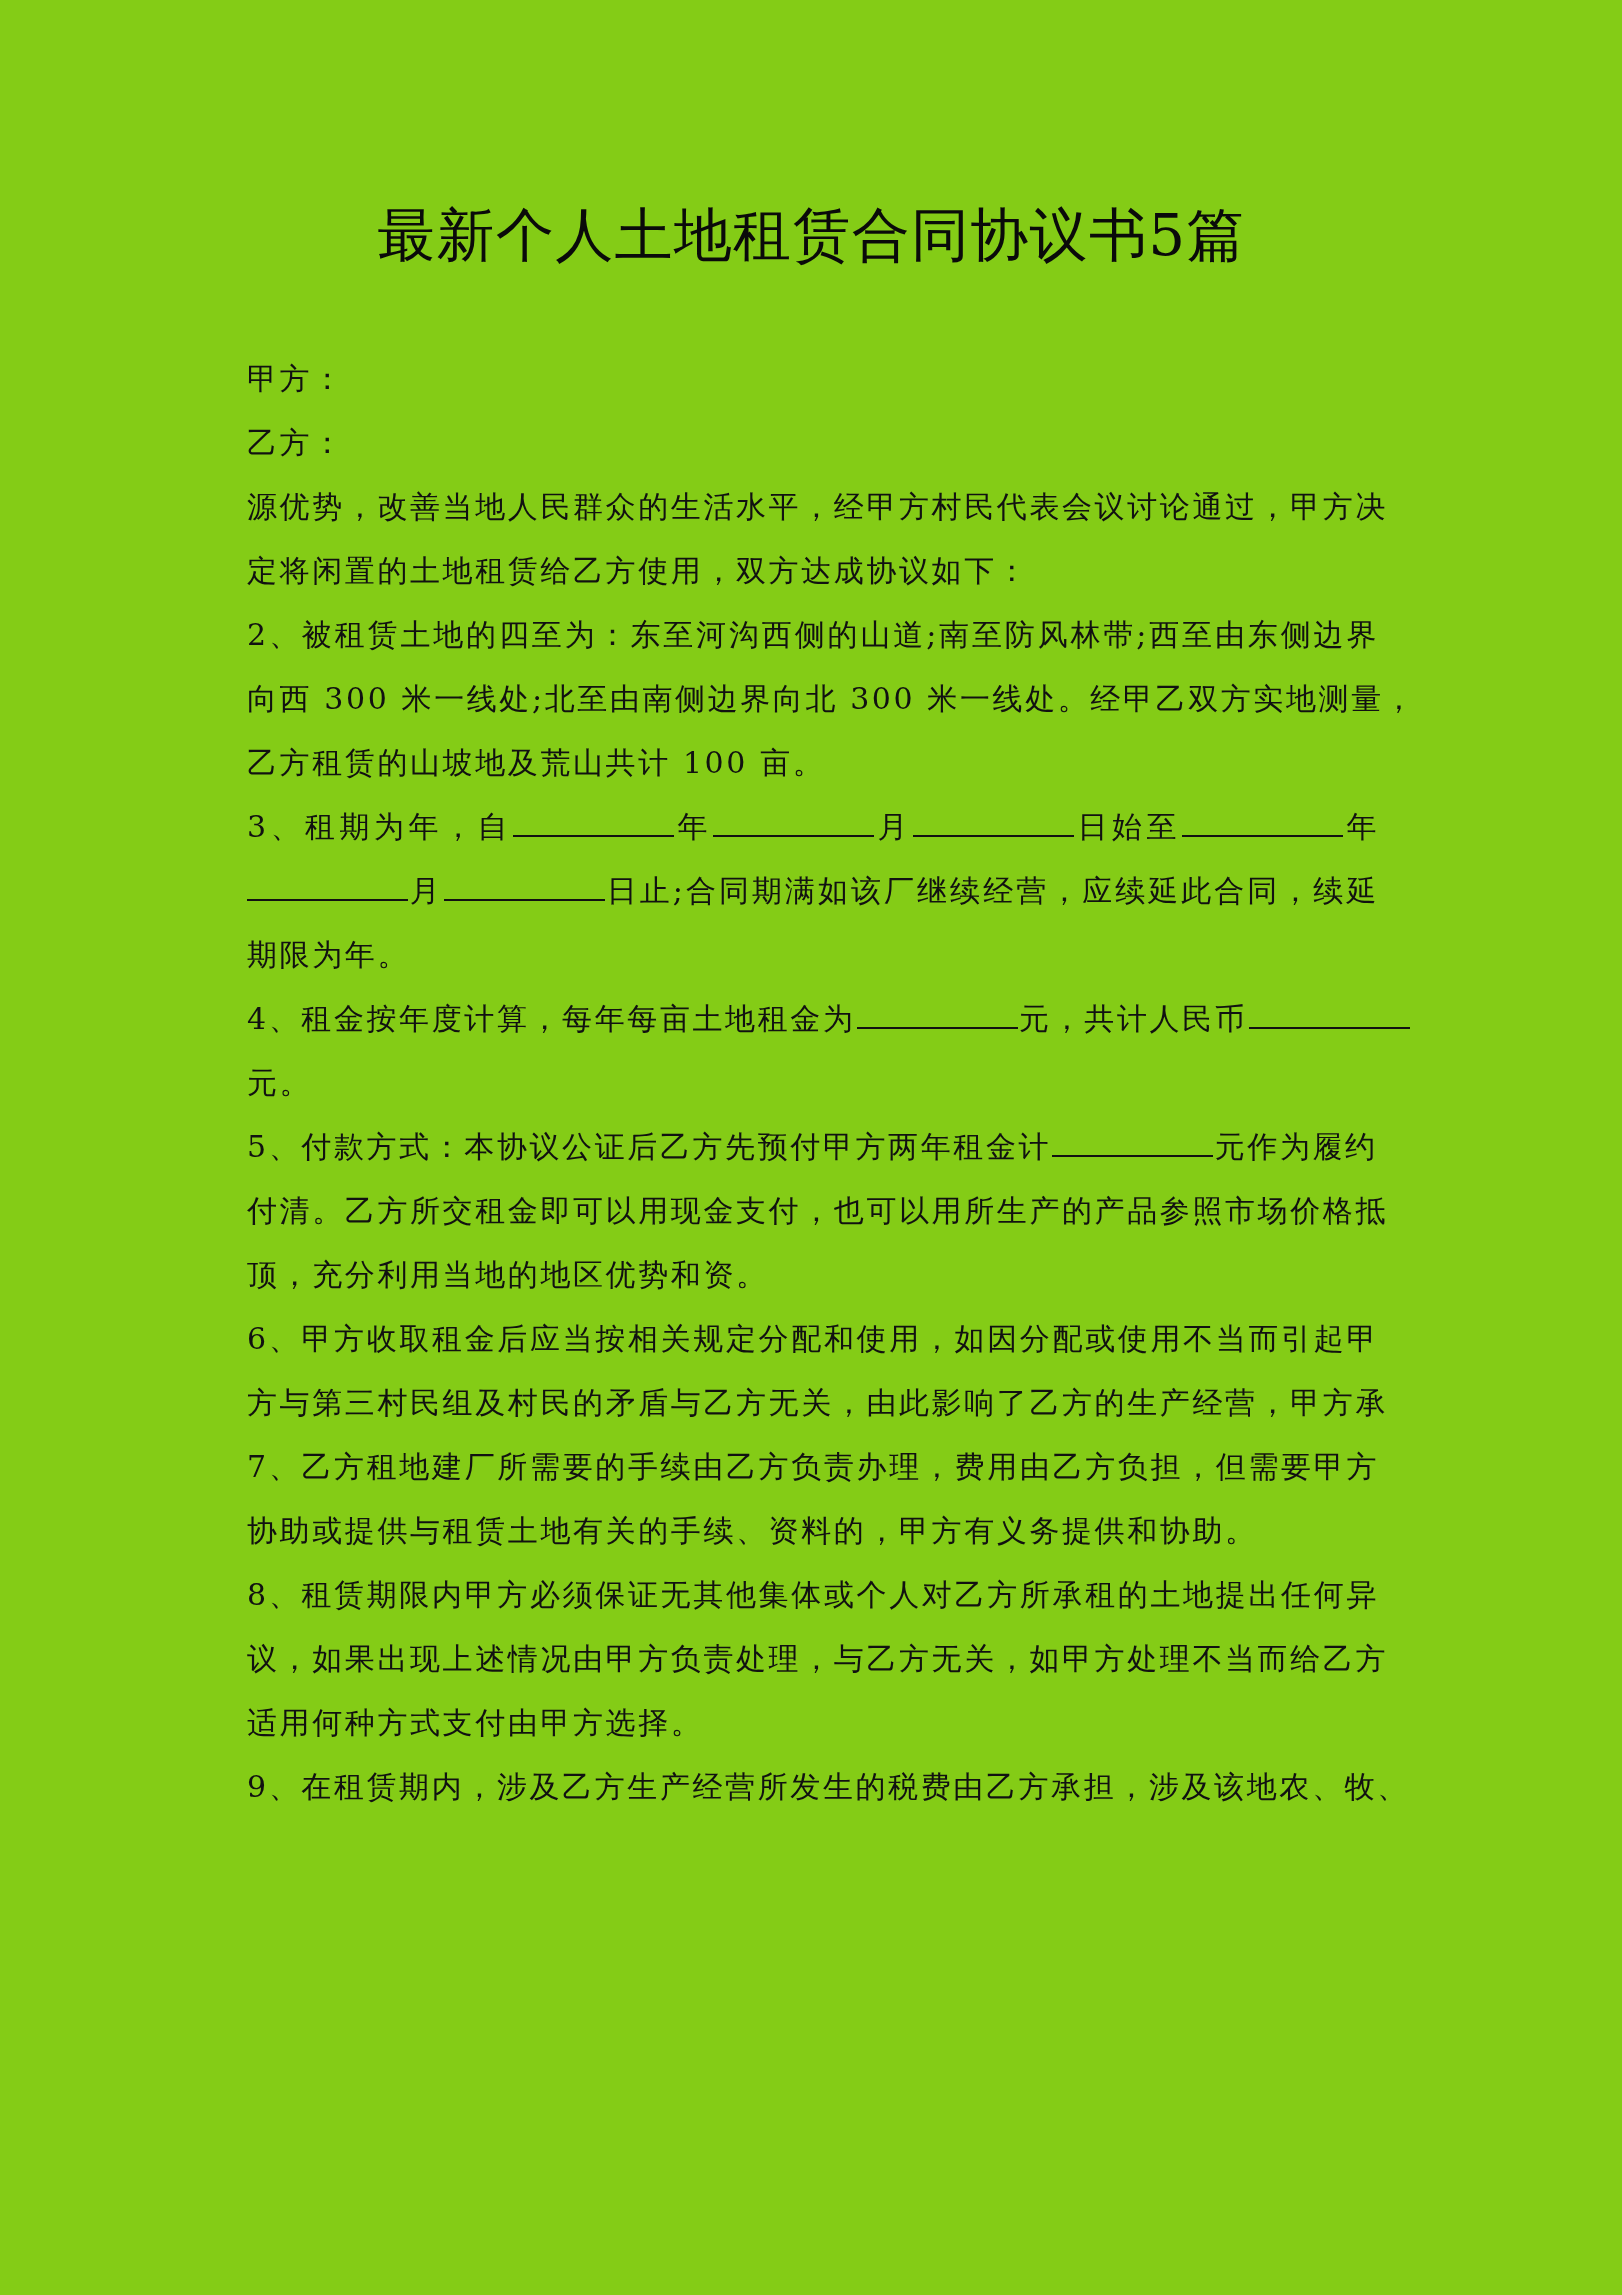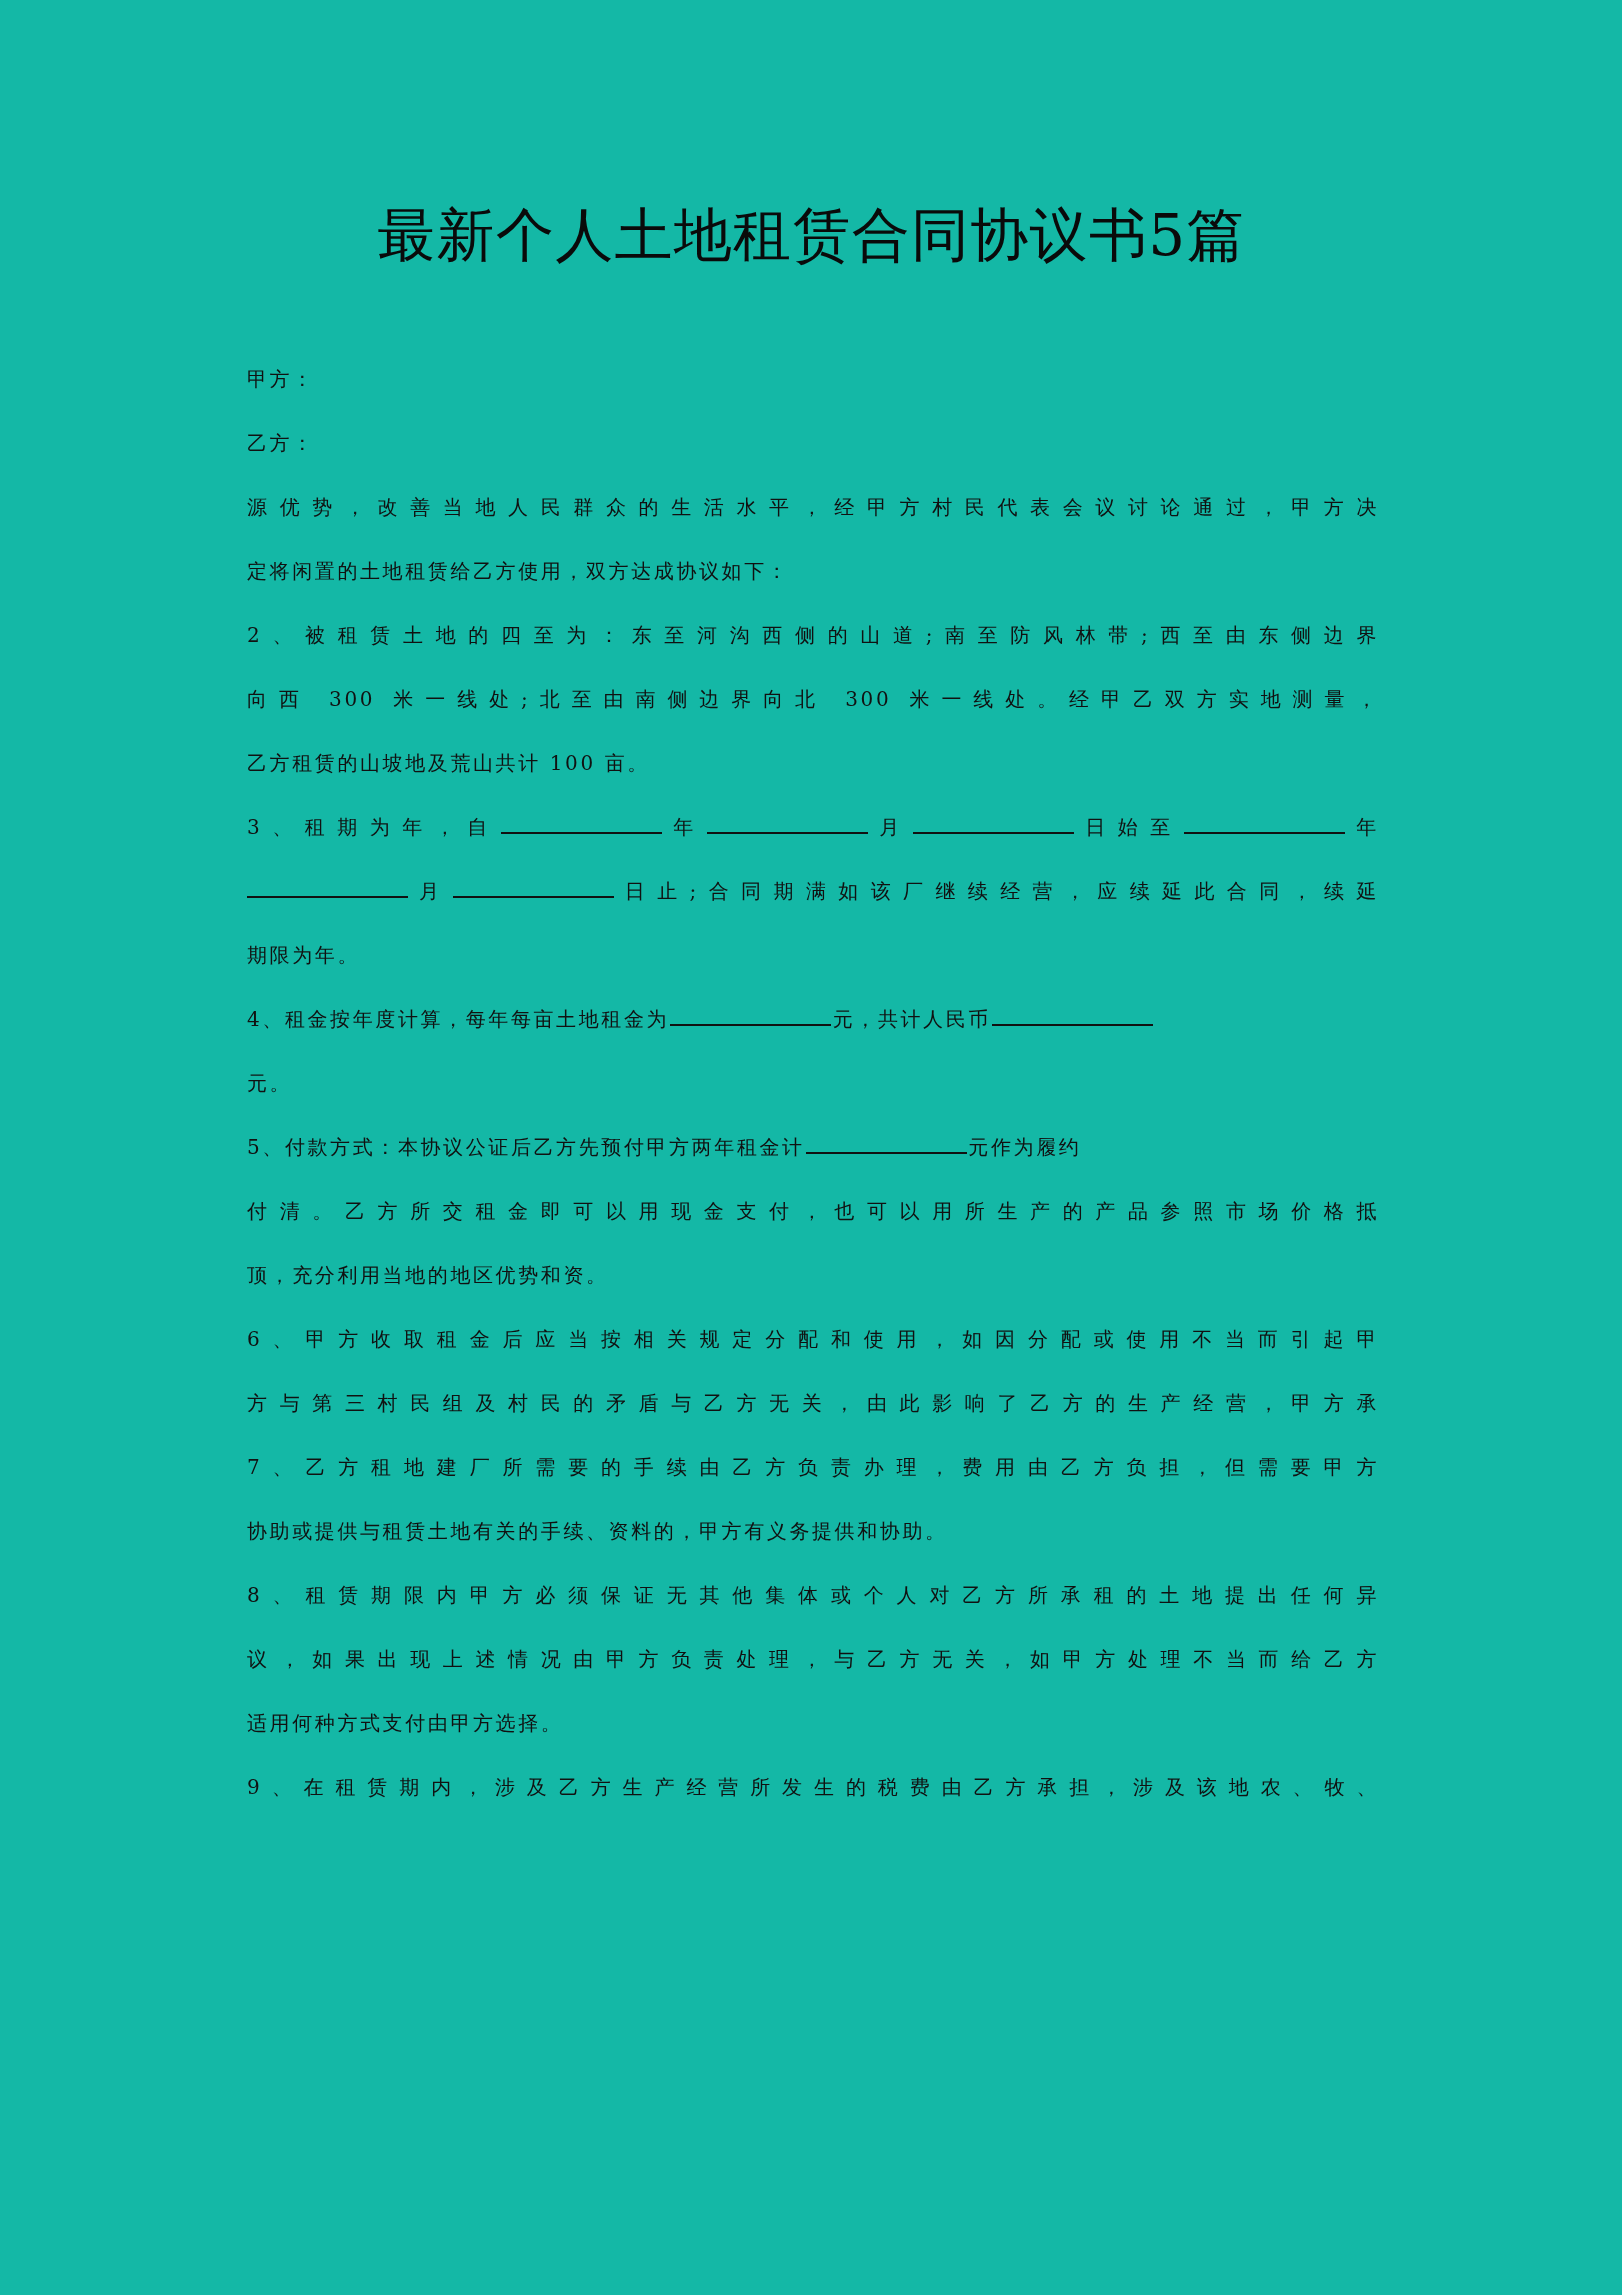--- a/index.html
+++ b/index.html
@@ -14,21 +14,21 @@
       overflow: hidden;
       color: #111111;
       font-family: "DejaVu Serif", "Liberation Serif", serif;
     }
     .page {
       position: absolute;
       left: 0;
       top: 0;
       width: 1623px;
       height: 2295px;
-      background: #14b8a6;
+      background: #84cc16;
     }
     .title {
       position: absolute;
       left: 0;
       top: 196px;
       width: 1623px;
       text-align: center;
       font-size: 58px;
       line-height: 79px;
       font-weight: normal;
@@ -36,21 +36,21 @@
       margin: 0;
       color: #0a0a0a;
     }
     .body {
       position: absolute;
       left: 247px;
       top: 347px;
       width: 1132px;
     }
     .line {
-      font-size: 20px;
+      font-size: 30px;
       height: 64px;
       line-height: 64px;
       white-space: nowrap;
       letter-spacing: 2.6px;
       color: #111111;
     }
     .line.justify {
       text-align: justify;
       text-align-last: justify;
     }

